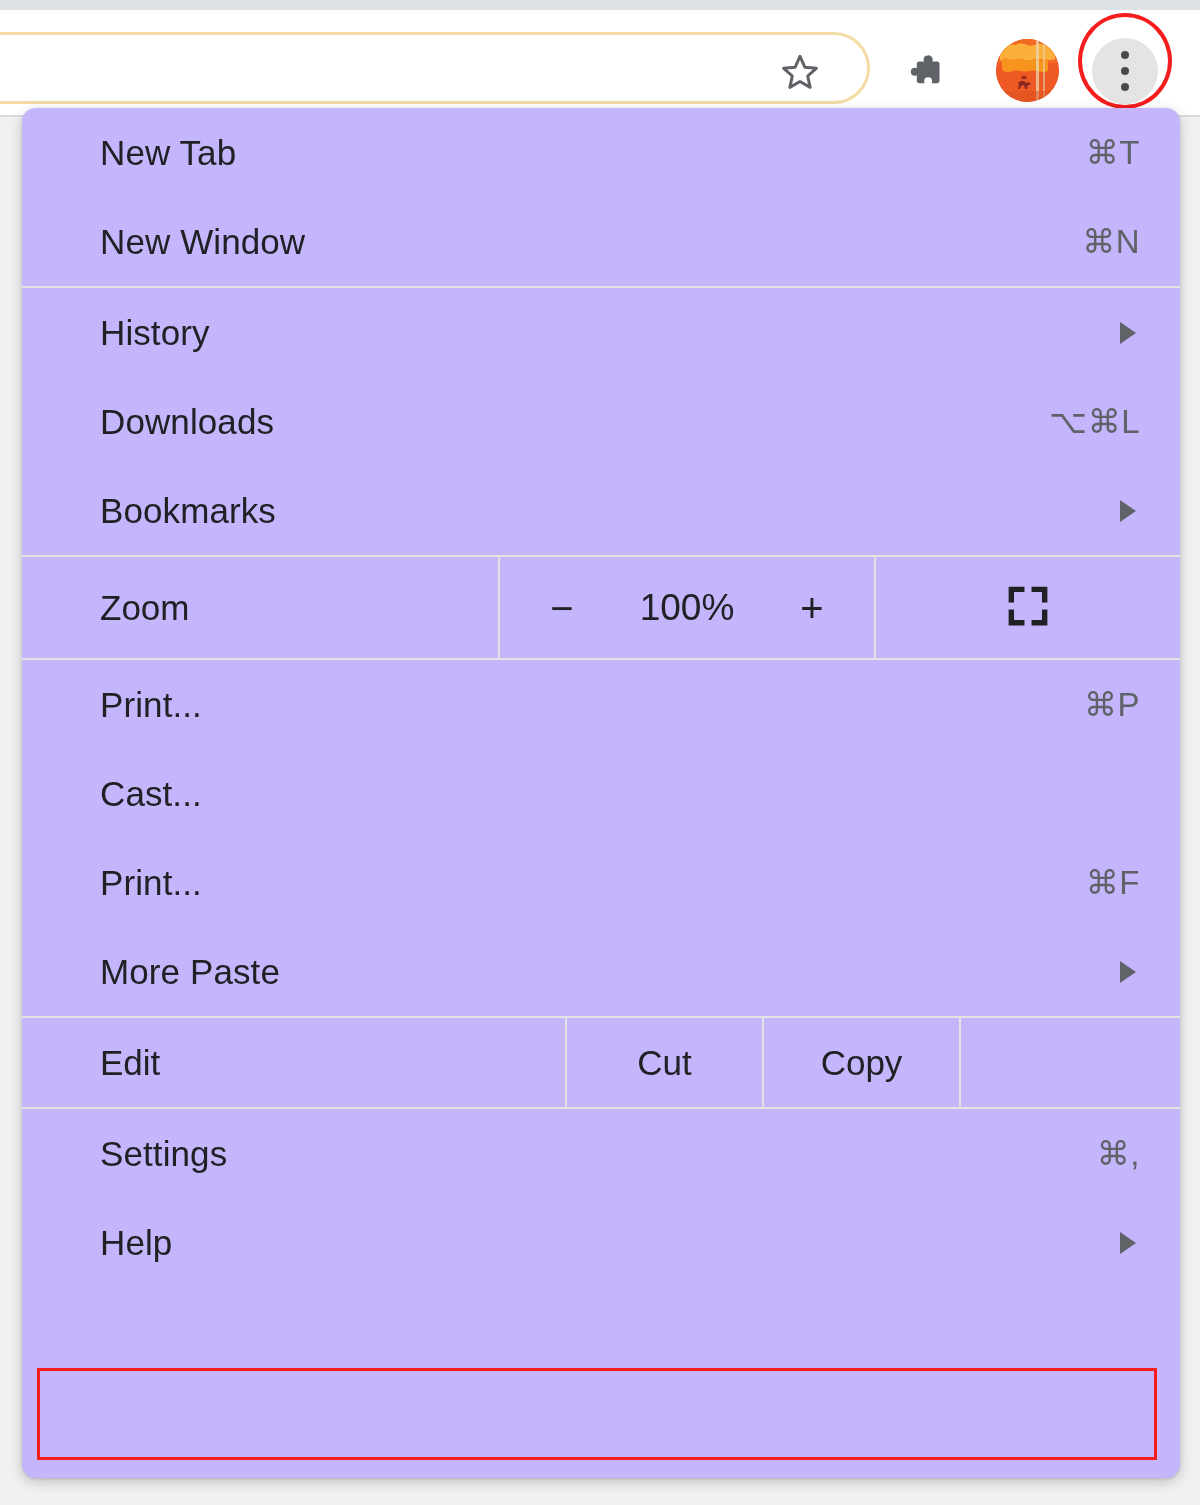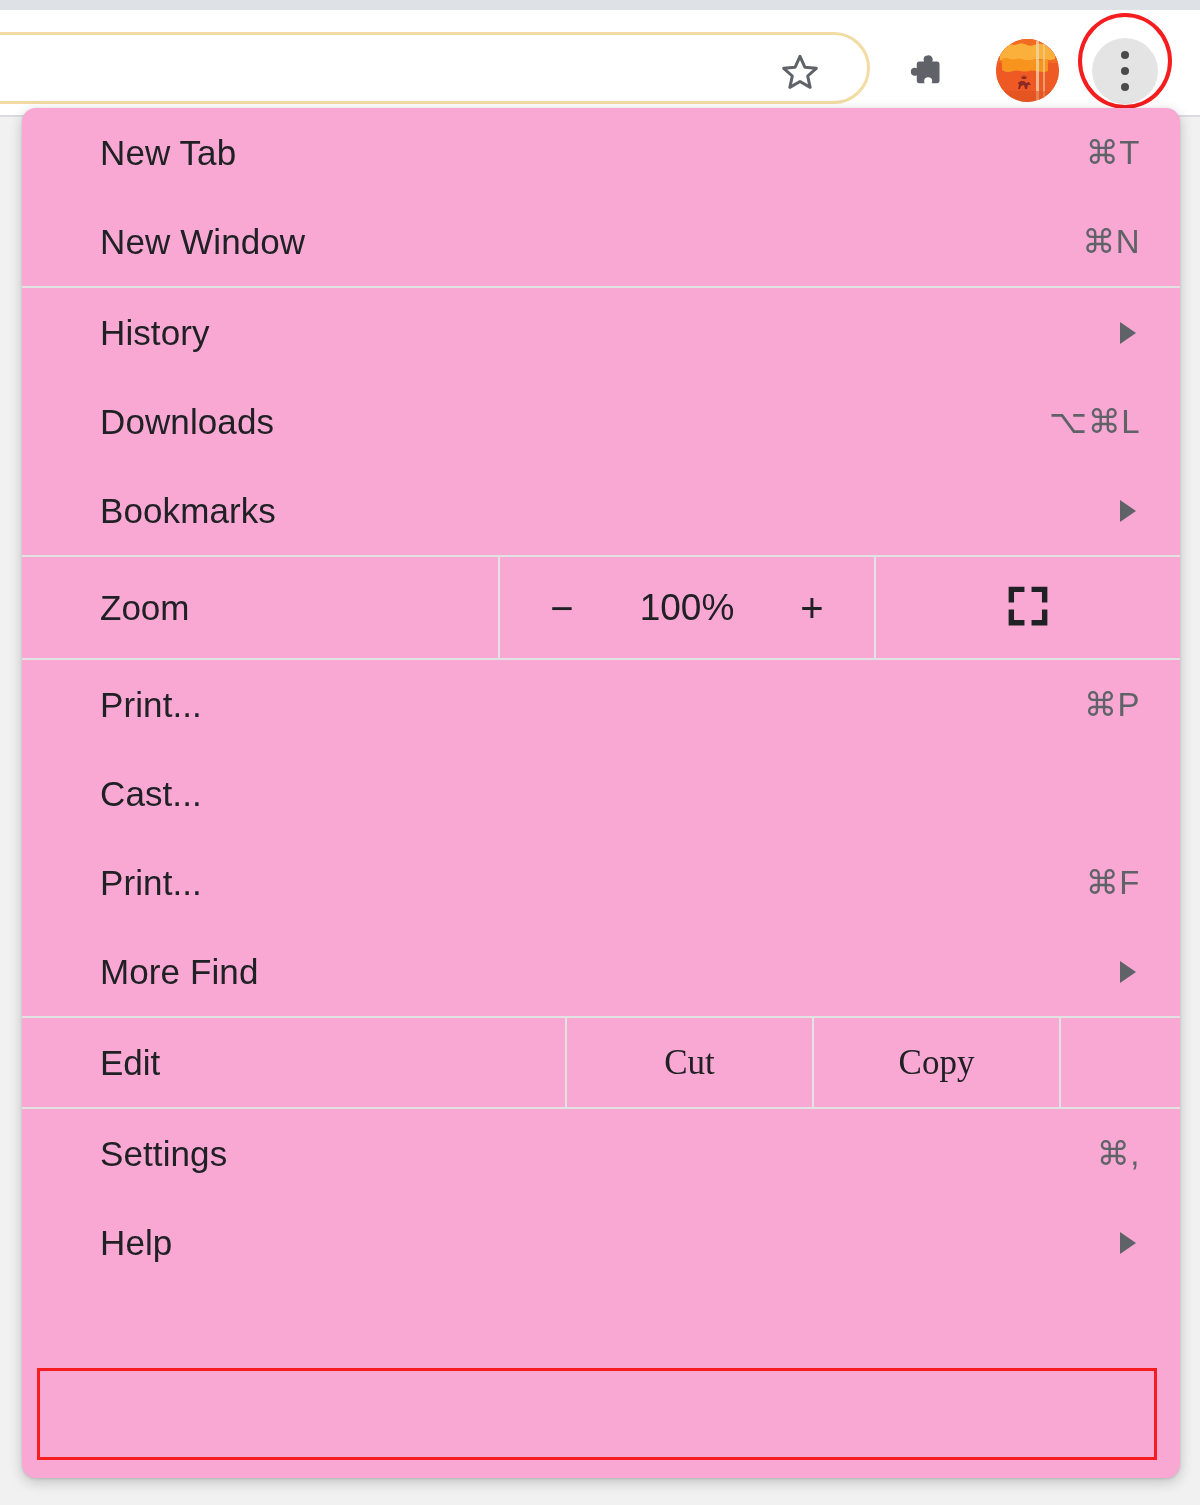--- a/index.html
+++ b/index.html
@@ -87,21 +87,21 @@
     box-sizing: border-box;
     pointer-events: none;
   }
 
   
   .menu-panel {
     position: absolute;
     left: 22px; top: 108px;
     width: 1158px;
     height: 1370px;
-    background: #f9a8d4;
+    background: #c4b5fd;
     border-radius: 14px;
     box-shadow: 0 4px 14px rgba(0,0,0,0.20), 0 1px 3px rgba(0,0,0,0.12);
     box-sizing: border-box;
     overflow: hidden;
   }
 
   .menu-group { }
   .separator {
     height: 2px;
     background: #e2e2e2;
@@ -206,27 +206,26 @@
     display: flex;
     align-items: center;
     padding-left: 78px;
     box-sizing: border-box;
   }
   .edit-label-cell .label {
     font-size: 35px;
     color: #202124;
   }
   .edit-action-cell {
-    width: 245px;
+    width: 195px;
     display: flex;
     align-items: center;
     justify-content: center;
     font-size: 35px;
     color: #202124;
-    font-family: Liberation Serif, serif;
   }
   .edit-action-cell.last { flex: 1; width: auto; }
 
   
   .help-highlight {
     position: absolute;
     left: 37px;
     top: 1368px;
     width: 1120px;
     height: 92px;
@@ -347,21 +346,21 @@
       <span class="accel">⌘P</span>
     </div>
     <div class="menu-item">
       <span class="label">Cast...</span>
     </div>
     <div class="menu-item">
       <span class="label">Print...</span>
       <span class="accel">⌘F</span>
     </div>
     <div class="menu-item">
-      <span class="label">More Find</span>
+      <span class="label">More Paste</span>
       <span class="submenu-arrow"></span>
     </div>
   </div>
 
   <div class="separator"></div>
 
   <div class="edit-row">
     <div class="edit-label-cell">
       <span class="label">Edit</span>
     </div>

